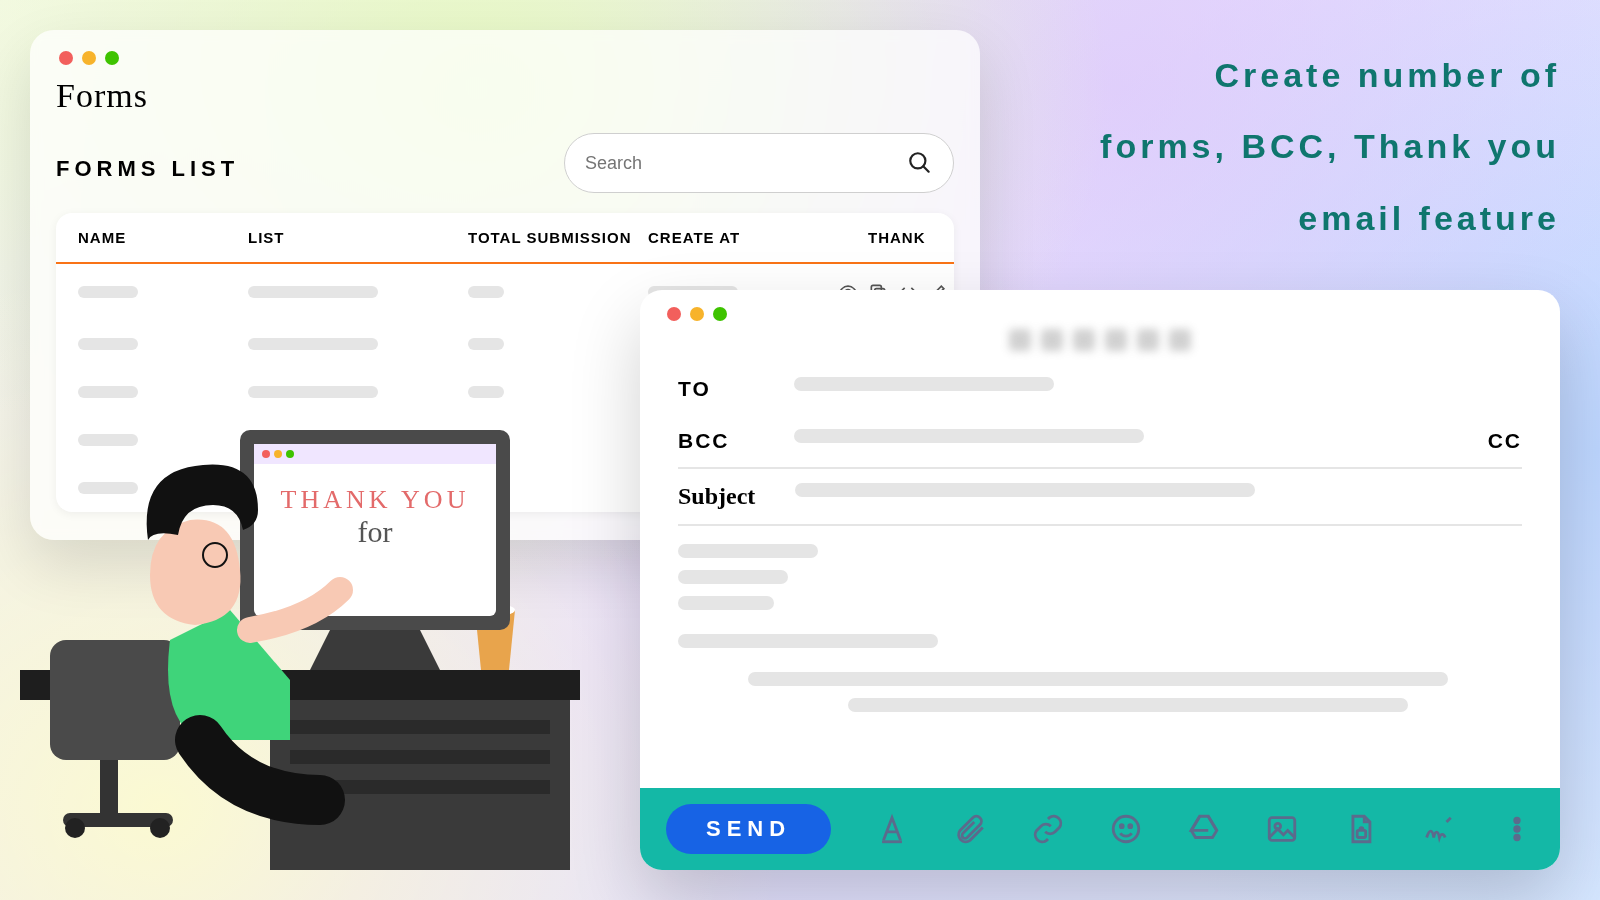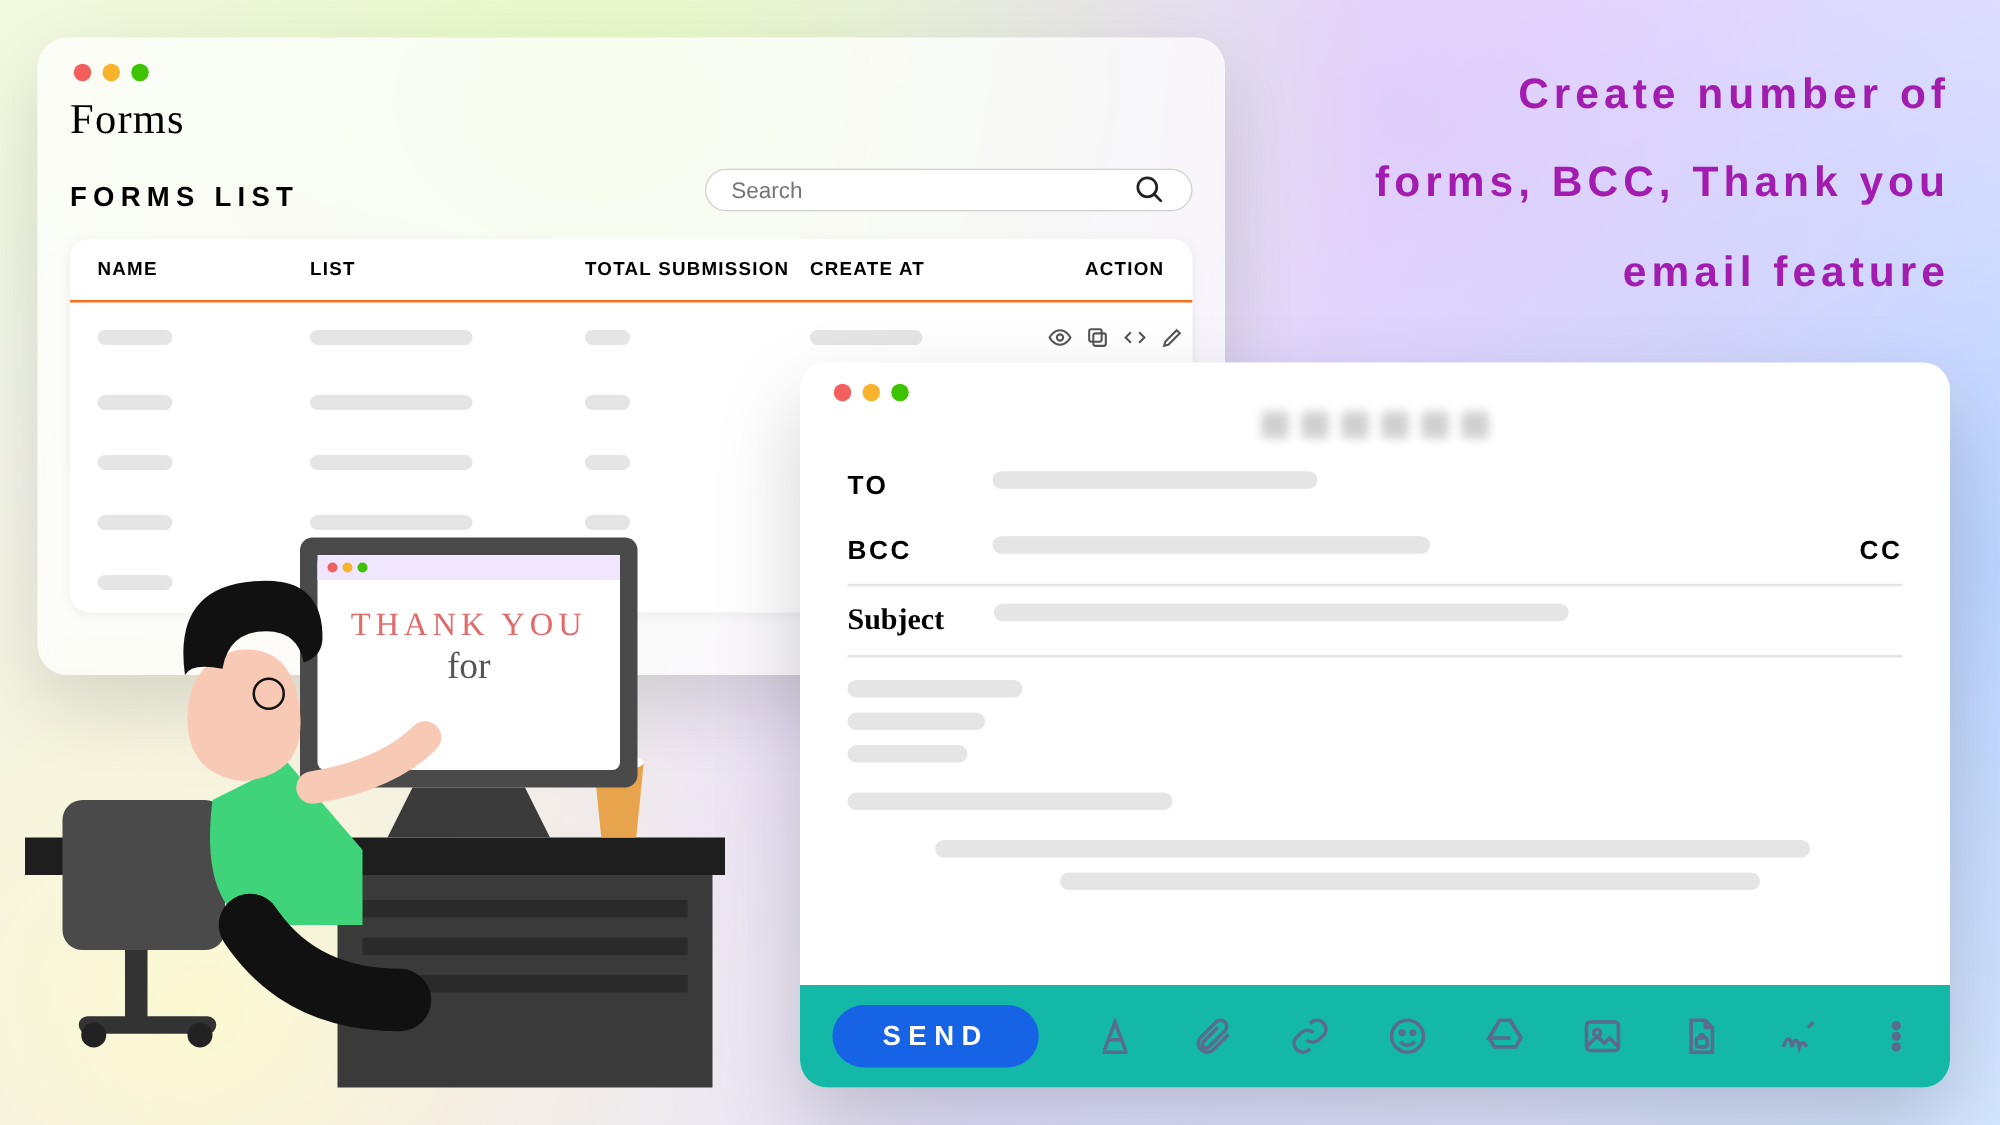--- a/index.html
+++ b/index.html
@@ -12,21 +12,21 @@
       radial-gradient(ellipse 900px 800px at 100% 50%, rgba(180,210,255,0.8), transparent 70%),
       radial-gradient(ellipse 900px 800px at 10% 90%, rgba(255,255,200,0.8), transparent 70%),
       linear-gradient(135deg,#f5f9e8 0%, #e8deff 50%, #dbeaff 100%);
   }
 
   
   .headline {
     position:absolute; right:40px; top:40px; width:520px;
     text-align:right; font-family: "Arial Black","Helvetica Neue",sans-serif;
     font-weight:900; letter-spacing:4px; font-size:34px; line-height:2.1;
-    color:#a21caf;
+    color:#0f766e;
   }
 
   
   .forms-window {
     position:absolute; left:30px; top:30px; width:950px; height:510px;
     background:rgba(255,255,255,0.72); border-radius:24px;
     box-shadow:0 25px 60px rgba(0,0,0,.12);
     backdrop-filter: blur(6px);
     padding:18px 26px 0 26px;
   }
@@ -36,21 +36,21 @@
   .forms-title { font-family:"Georgia","Times New Roman",serif; font-weight:500; font-size:34px; letter-spacing:1px; }
   .forms-row2 { display:flex; align-items:center; justify-content:space-between; margin-top:4px;}
   .forms-subtitle { font-family:"Arial Black",sans-serif; font-weight:900; letter-spacing:5px; font-size:22px; margin-top:12px;}
   .create-btn {
     background:#f6a74a; color:#fff; border:none; border-radius:40px;
     padding:10px 26px; font-weight:800; letter-spacing:3px; font-size:20px;
     display:flex; align-items:center; gap:8px; cursor:pointer;
   }
   .create-btn svg{width:22px;height:22px;}
   .search {
-    width:390px; height:34px; border:1px solid #cfcfcf; border-radius:40px;
+    width:390px; height:60px; border:1px solid #cfcfcf; border-radius:40px;
     background:#fff; display:flex; align-items:center; padding:0 20px;
     justify-content:space-between; color:#555; font-size:18px;
   }
   .search input { border:none; outline:none; font-size:18px; width:280px; background:transparent; }
   .search svg{width:26px;height:26px;}
   .table {
     margin-top:20px; background:#fff; border-radius:16px; overflow:hidden;
     box-shadow:0 2px 10px rgba(0,0,0,.06);
   }
   .thead { display:grid; grid-template-columns: 170px 220px 180px 190px 1fr;
@@ -125,21 +125,21 @@
         </svg>
     </div>
   </div>
 
   <div class="table">
     <div class="thead">
       <div>NAME</div>
       <div>LIST</div>
       <div>TOTAL SUBMISSION</div>
       <div>CREATE AT</div>
-      <div>ACTION</div>
+      <div>THANK</div>
     </div>
 
     <div class="trow">
       <div class="sk w60"></div>
       <div class="sk w130"></div>
       <div class="sk w36"></div>
       <div class="sk w90"></div>
       <div class="actions">
         <svg viewBox="0 0 24 24">
             <path d="M2 12s3.5-7 10-7 10 7 10 7-3.5 7-10 7S2 12 2 12z"></path>

